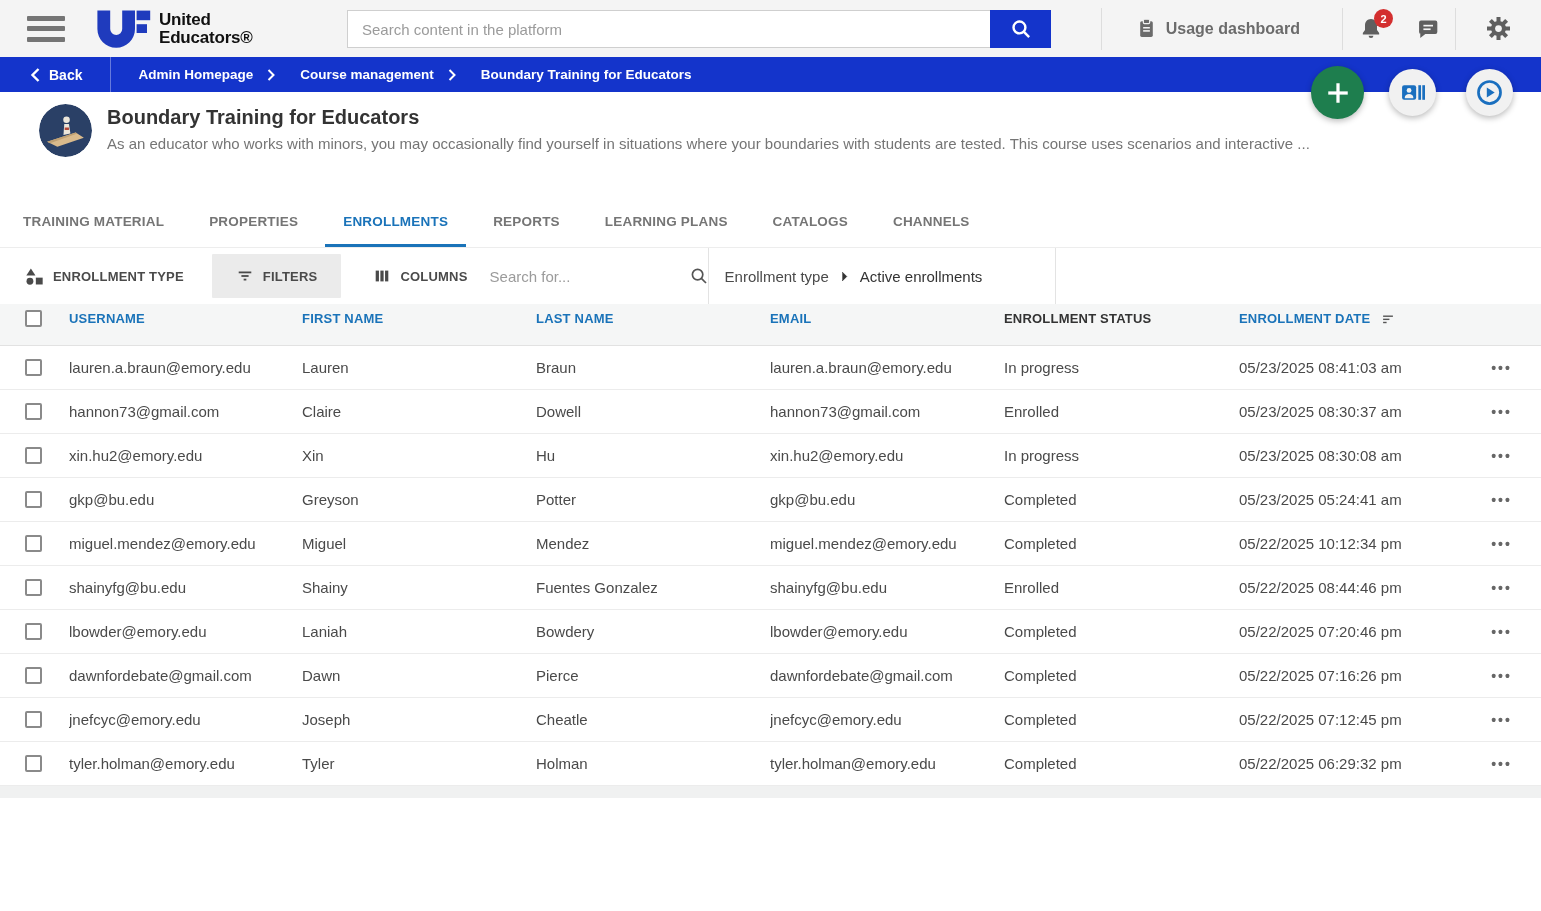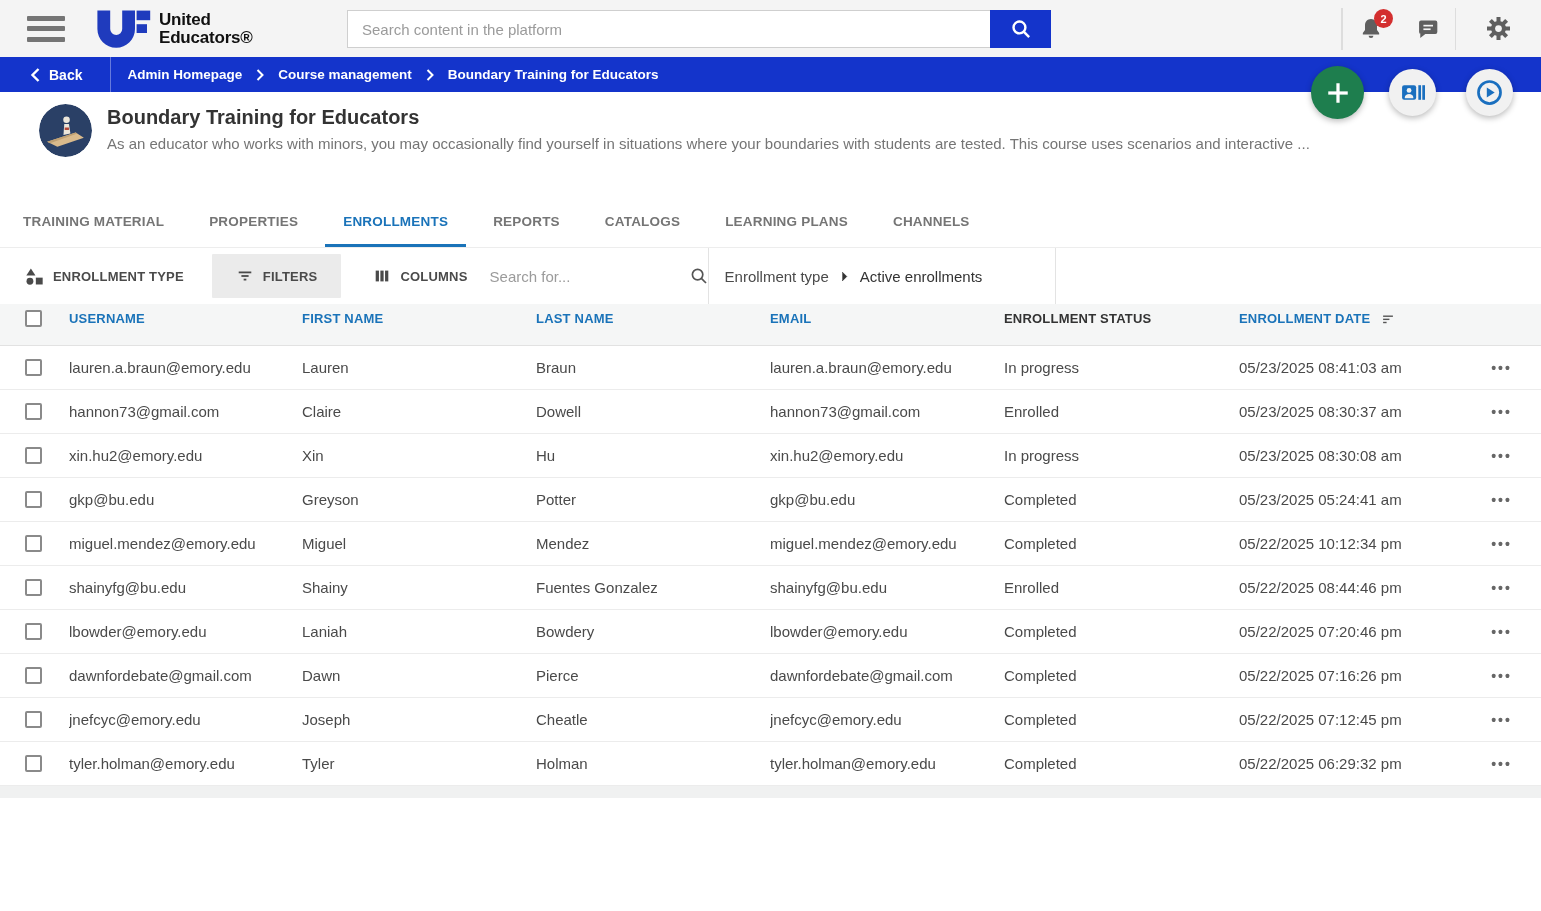--- a/index.html
+++ b/index.html
@@ -31,21 +31,21 @@
 
   
   .bluebar { height:35px; background:#1434cb; display:flex; align-items:center; color:#fff; }
   .back-btn { display:flex; align-items:center; gap:9px; color:#fff; background:none; border:none; cursor:pointer;
               font-size:14px; font-weight:700; padding:0 28px 0 30px; height:35px; font-family:inherit; }
   .bluebar .bdiv { width:1px; height:35px; background:rgba(255,255,255,0.35); }
   .crumbs { display:flex; align-items:center; margin-left:16px; }
   .crumb { display:flex; align-items:center; cursor:pointer; }
   .crumb .crumb-sep { margin:0 14px; display:flex; }
   .crumb:first-child .crumb-sep { display:none; }
-  .crumb .crumb-label { font-size:13.5px; font-weight:700; color:#fff; }
+  .crumb .crumb-label { font-size:13.5px; font-weight:700; color:#fff;margin-left:11px; }
 
   
   .fabs { position:absolute; top:66px; right:28px; z-index:5; display:flex; align-items:flex-start; }
   .fab { border:none; border-radius:50%; cursor:pointer; display:flex; align-items:center; justify-content:center;
          box-shadow:0 2px 6px rgba(0,0,0,0.28); }
   .fab-green { width:53px; height:53px; background:#1e7e4e; color:#fff; margin-right:25px; }
   .fab-white { width:47px; height:47px; background:#f1f1f1; color:#1a6fbf; margin-top:3px; }
   .fab-white + .fab-white { margin-left:30px; }
 
   
@@ -139,20 +139,31 @@
         <span>
           <svg width="22" height="22" viewBox="0 0 20 20">
               <circle cx="8.6" cy="8.6" r="5.4" fill="none" stroke="#fff" stroke-width="2.2"></circle>
               <line x1="12.7" y1="12.7" x2="17.4" y2="17.4" stroke="#fff" stroke-width="2.2"></line>
             </svg>
         </span>
       </button>
     </div>
     <div class="top-right">
       <div class="vdiv"></div>
+      <button class="usage-btn">
+        <span>
+          <svg width="21" height="21" viewBox="0 0 20 20">
+              <rect x="4" y="3" width="12" height="15" rx="1.5" fill="#6b6b6b"></rect>
+              <rect x="7" y="1.2" width="6" height="4.2" rx="1" fill="#6b6b6b" stroke="#f4f4f4" stroke-width="1.1"></rect>
+              <line x1="6.8" y1="9.3" x2="13.2" y2="9.3" stroke="#f4f4f4" stroke-width="1.5"></line>
+              <line x1="6.8" y1="12.3" x2="13.2" y2="12.3" stroke="#f4f4f4" stroke-width="1.5"></line>
+            </svg>
+        </span>
+        <span>Usage dashboard</span>
+      </button>
       <div class="vdiv"></div>
       <button class="icon-btn">
         <span>
           <svg width="24" height="24" viewBox="0 0 20 20">
               <path d="M10 1.6c-3 0-5 2.3-5 5.2v4.1L3.2 13.3v1.2h13.6v-1.2L15 10.9V6.8c0-2.9-2-5.2-5-5.2z" fill="#5f5f5f"></path>
               <path d="M8 15.6a2 2 0 0 0 4 0z" fill="#5f5f5f"></path>
             </svg>
         </span>
         <span class="badge">2</span>
       </button>
@@ -273,24 +284,24 @@
       <button class="tab">
       <span>PROPERTIES</span>
     </button>
       <button class="tab active">
       <span>ENROLLMENTS</span>
     </button>
       <button class="tab">
       <span>REPORTS</span>
     </button>
       <button class="tab">
+      <span>LEARNING PLANS</span>
+    </button>
+      <button class="tab">
       <span>CATALOGS</span>
-    </button>
-      <button class="tab">
-      <span>LEARNING PLANS</span>
     </button>
       <button class="tab">
       <span>CHANNELS</span>
     </button>
   </nav>
 
   <div class="toolbar">
     <button class="tool-link tool-enrollment-type">
       <span>
         <svg width="19" height="19" viewBox="0 0 20 20" fill="#4a4a4a">

